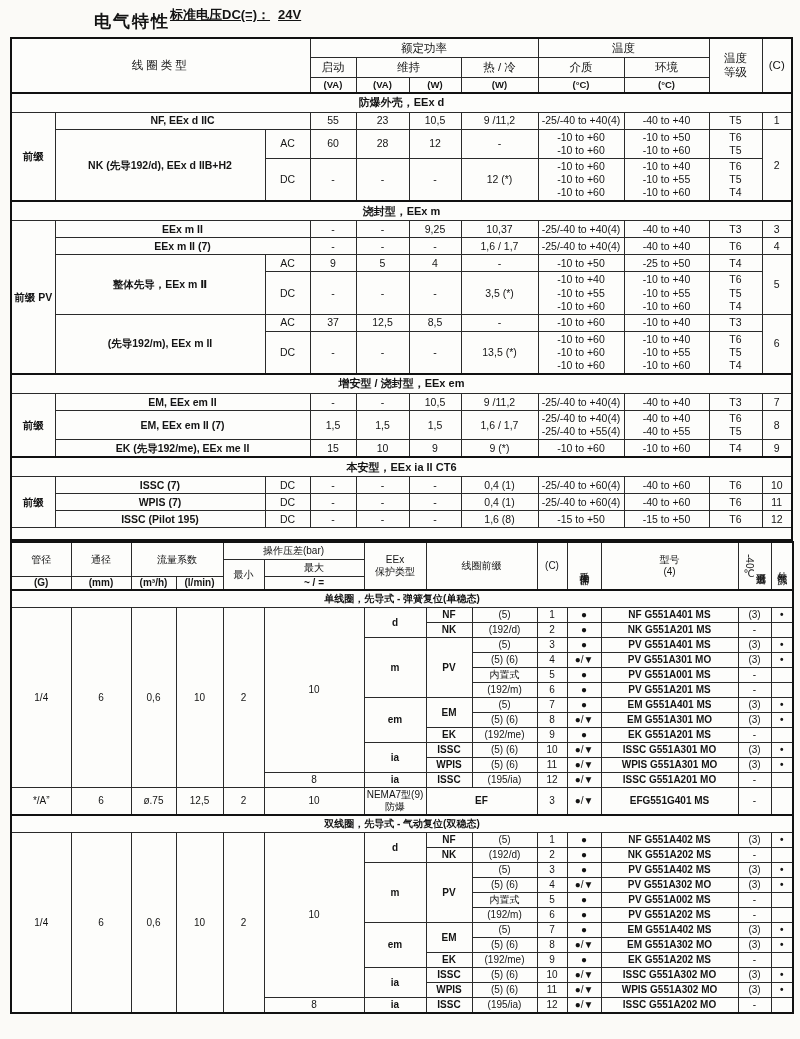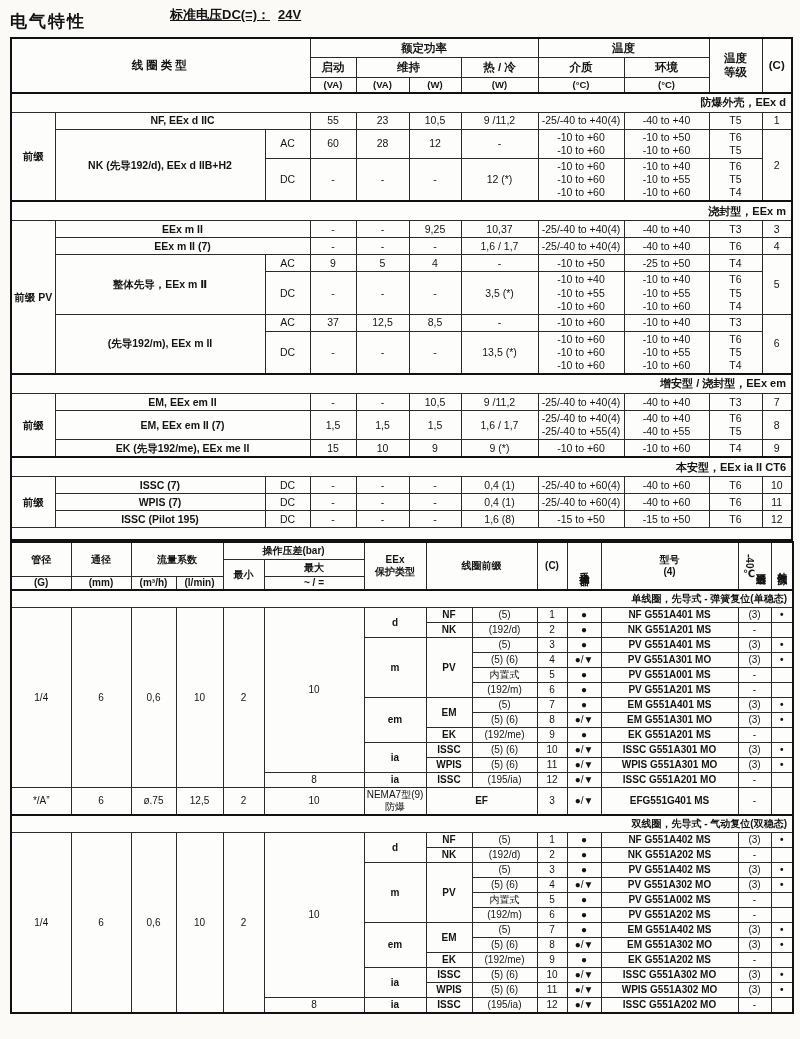--- a/index.html
+++ b/index.html
@@ -1,31 +1,31 @@
 <!DOCTYPE html>
 <html><head>
 <meta charset="utf-8">
 <style>
   html,body{margin:0;padding:0;background:#e8e6e2;}
   .page{width:800px;height:1039px;box-sizing:border-box;background:#fbfaf7;color:#141414;
         font-family:"Liberation Sans","DejaVu Sans",sans-serif;padding:6px 10px;overflow:hidden;position:relative;}
   
-  .tophead{display:flex;align-items:flex-start;margin-bottom:4px;}
+  .tophead{display:flex;align-items:flex-start;margin-bottom:4px;text-align:right;}
   .pagetitle{font-size:17px;font-weight:bold;width:160px;padding-top:4px;letter-spacing:2px;}
   .voltages{font-size:13px;font-weight:bold;line-height:1.35;text-decoration:underline;}
   .voltages .ac{padding-left:50px;}
   .voltages .val{padding-left:8px;}
   
   table.dtable{border-collapse:collapse;table-layout:fixed;width:781px;border:2px solid #111;background:#fdfdfb;}
   table.dtable td{border:1px solid #2a2a2a;text-align:center;vertical-align:middle;
                   padding:1px 2px;overflow:hidden;font-size:10.5px;line-height:1.25;height:14px;}
   #t2 td{font-size:10px;height:12px;line-height:1.2;}
-  tr.hd td{font-weight:bold;font-size:11.5px;padding:2px 1px;}
+  tr.hd td{font-weight:normal;font-size:11.5px;padding:2px 1px;}
   tr.u td{font-size:9.5px;font-weight:bold;padding:0 1px;margin-left:44px;}
-  tr.sec td{border-top:2px solid #111;text-align:right;font-weight:bold;font-size:11px;padding:2px 5px;}
+  tr.sec td{border-top:2px solid #111;text-align:center;font-weight:bold;font-size:11px;padding:2px 5px;}
   tr.emptyrow td{height:9px;}
   td.big{font-size:13.5px;letter-spacing:3px;}
   td.pre{white-space:pre-line;line-height:1.15;}
   td.l{text-align:left;padding-left:5px;}
   td.b{font-weight:bold;}
   td.nr{border-right-style:hidden;}
   td.top{vertical-align:top;}
   td.sm{font-size:8.8px;white-space:pre-line;line-height:1.25;padding:0 1px;}
   td.sm2{font-size:9px;}
   td.tiny{font-size:7px;padding:0;letter-spacing:0;}

